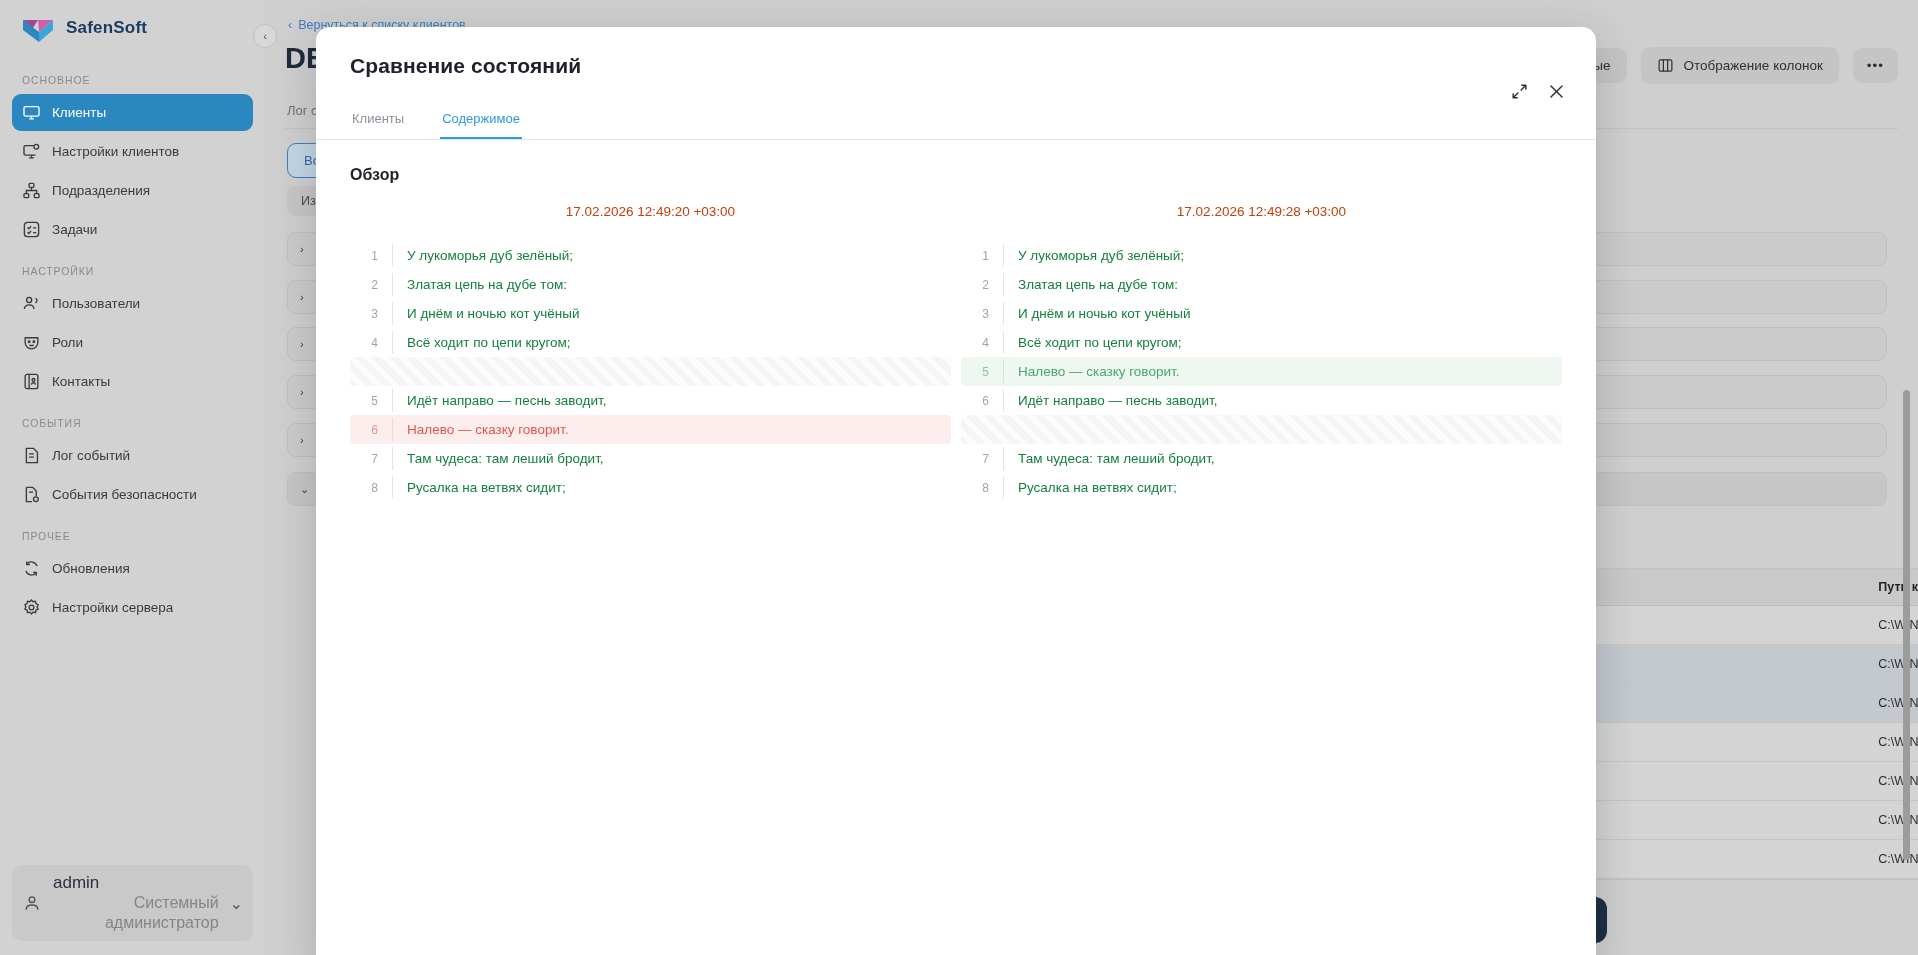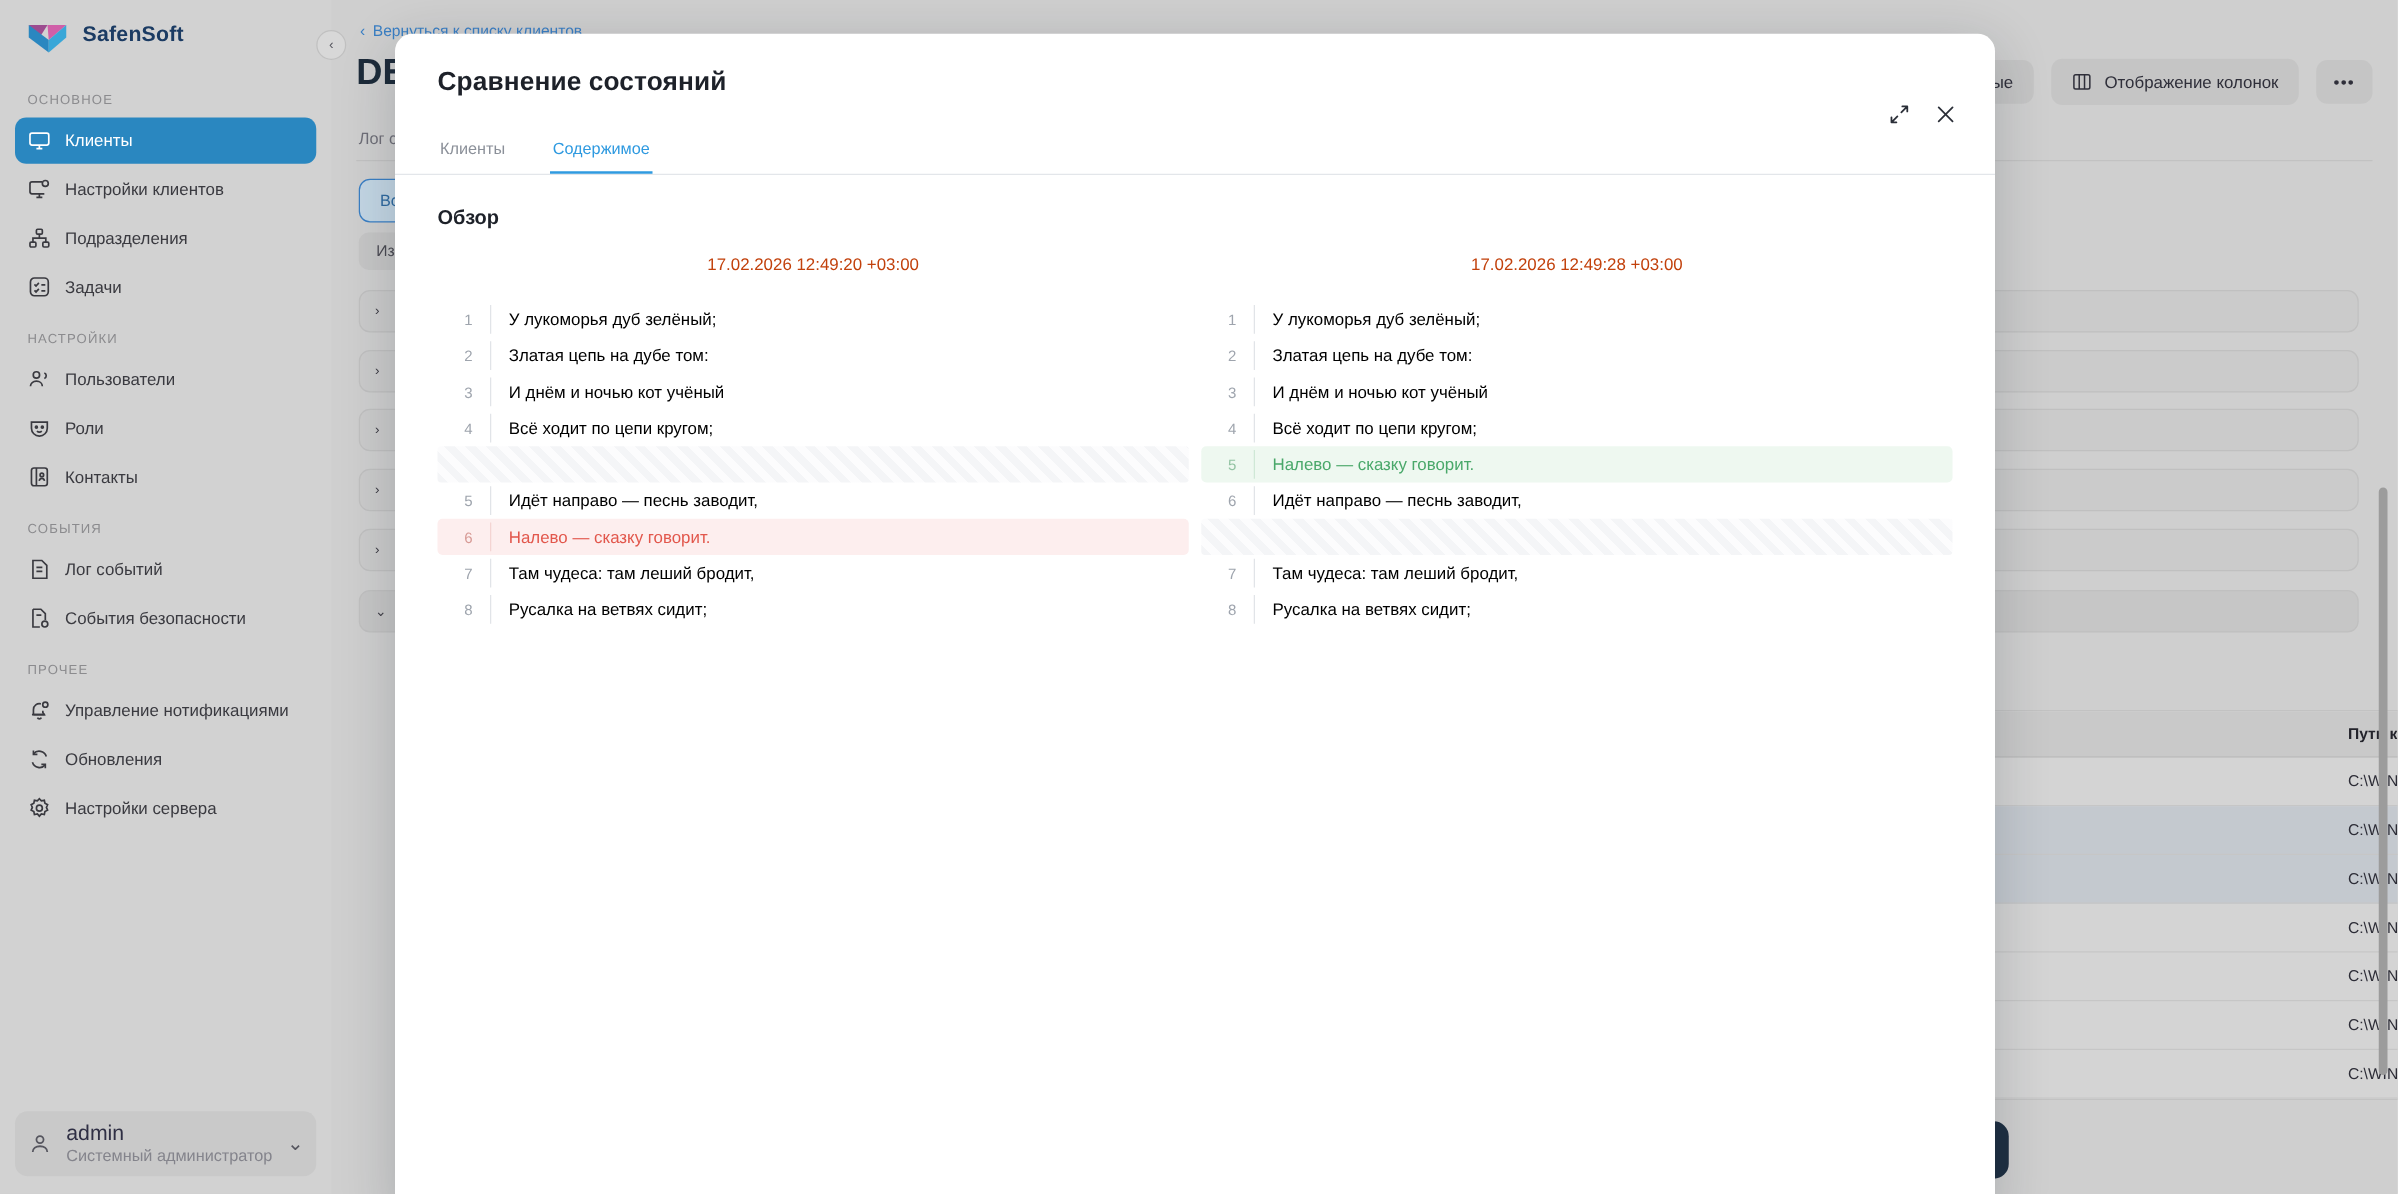--- a/index.html
+++ b/index.html
@@ -39,21 +39,21 @@
   .nav-item .ico { width: 19px; height: 19px; flex: none; display:block; }
   .nav-item .ico svg { width: 19px; height: 19px; display:block; }
 
   .sidebar-spacer { flex: 1 1 auto; }
   .user-box {
     display: flex; align-items: center; gap: 11px;
     margin: 0 12px 14px; padding: 8px 10px;
     background: #c9c9c9; border-radius: 10px; cursor: pointer;
   }
   .user-name { font-size: 17px; color: #2f2f44; line-height: 1.15; }
-  .user-role { font-size: 13px; color: #84848c; line-height: 1.25; text-align: right; }
+  .user-role { font-size: 16px; color: #84848c; line-height: 1.25; text-align: right; }
   .user-chevron { margin-left: auto; color: #55555e; }
 
   .sidebar-collapse {
     position: absolute; right: -12px; top: 24px;
     width: 24px; height: 24px; border-radius: 50%;
     background: #d8d8d8; border: 1px solid #c0c0c0;
     display: flex; align-items: center; justify-content: center;
     font-size: 11px; color: #55555e; cursor: pointer; z-index: 4;
   }
 
@@ -186,21 +186,21 @@
   .diff-stamp {
     text-align: center; font-size: 13.5px; color: #c2410c; padding-bottom: 22px;
   }
   .diff-row { display: flex; align-items: center; min-height: 29px; }
   .diff-row .ln {
     width: 42px; flex: none; text-align: right; padding-right: 14px;
     font-size: 12px; color: #9ea4ad;
   }
   .diff-row .txt {
     flex: 1 1 auto; padding: 4px 12px 4px 14px;
-    font-size: 13.5px; color: #000000;
+    font-size: 13.5px; color: #15803d;
     border-left: 1px solid #e1e4e8; white-space: nowrap;
   }
   .diff-row.removed { background: #fdeeee; border-radius: 4px; }
   .diff-row.removed .txt { color: #e2574c; border-left-color: #f4d4d2; }
   .diff-row.removed .ln { color: #d79a95; }
   .diff-row.added { background: #eef8f0; border-radius: 4px; }
   .diff-row.added .txt { color: #4aa86a; border-left-color: #cfe8d6; }
   .diff-row.added .ln { color: #93c3a3; }
   .diff-row.empty {
     min-height: 29px;
@@ -327,32 +327,20 @@
             <circle cx="17.5" cy="18" r="3"></circle>
           </svg>
         </span>
       <span>События безопасности</span>
     </div>
 
     <div class="nav-group-title">ПРОЧЕЕ</div>
     <div class="nav-item">
       <span class="ico">
           <svg viewBox="0 0 24 24" fill="none" stroke="currentColor" stroke-width="1.7">
-            <path d="M6 16V11a6 6 0 0 1 7.5-5.8"></path>
-            <path d="M6 16h11l-1.5-2.2V12"></path>
-            <path d="M4.5 16h13"></path>
-            <path d="M10 19a2.2 2.2 0 0 0 4 0"></path>
-            <circle cx="18" cy="6" r="2.6"></circle>
-          </svg>
-        </span>
-      <span>Управление нотификациями</span>
-    </div>
-    <div class="nav-item">
-      <span class="ico">
-          <svg viewBox="0 0 24 24" fill="none" stroke="currentColor" stroke-width="1.7">
             <path d="M19 9a7.5 7.5 0 0 0-13-2.5"></path>
             <path d="M5 15a7.5 7.5 0 0 0 13 2.5"></path>
             <path d="M6 3v4h4M18 21v-4h-4"></path>
           </svg>
         </span>
       <span>Обновления</span>
     </div>
     <div class="nav-item">
       <span class="ico">
           <svg viewBox="0 0 24 24" fill="none" stroke="currentColor" stroke-width="1.7">

